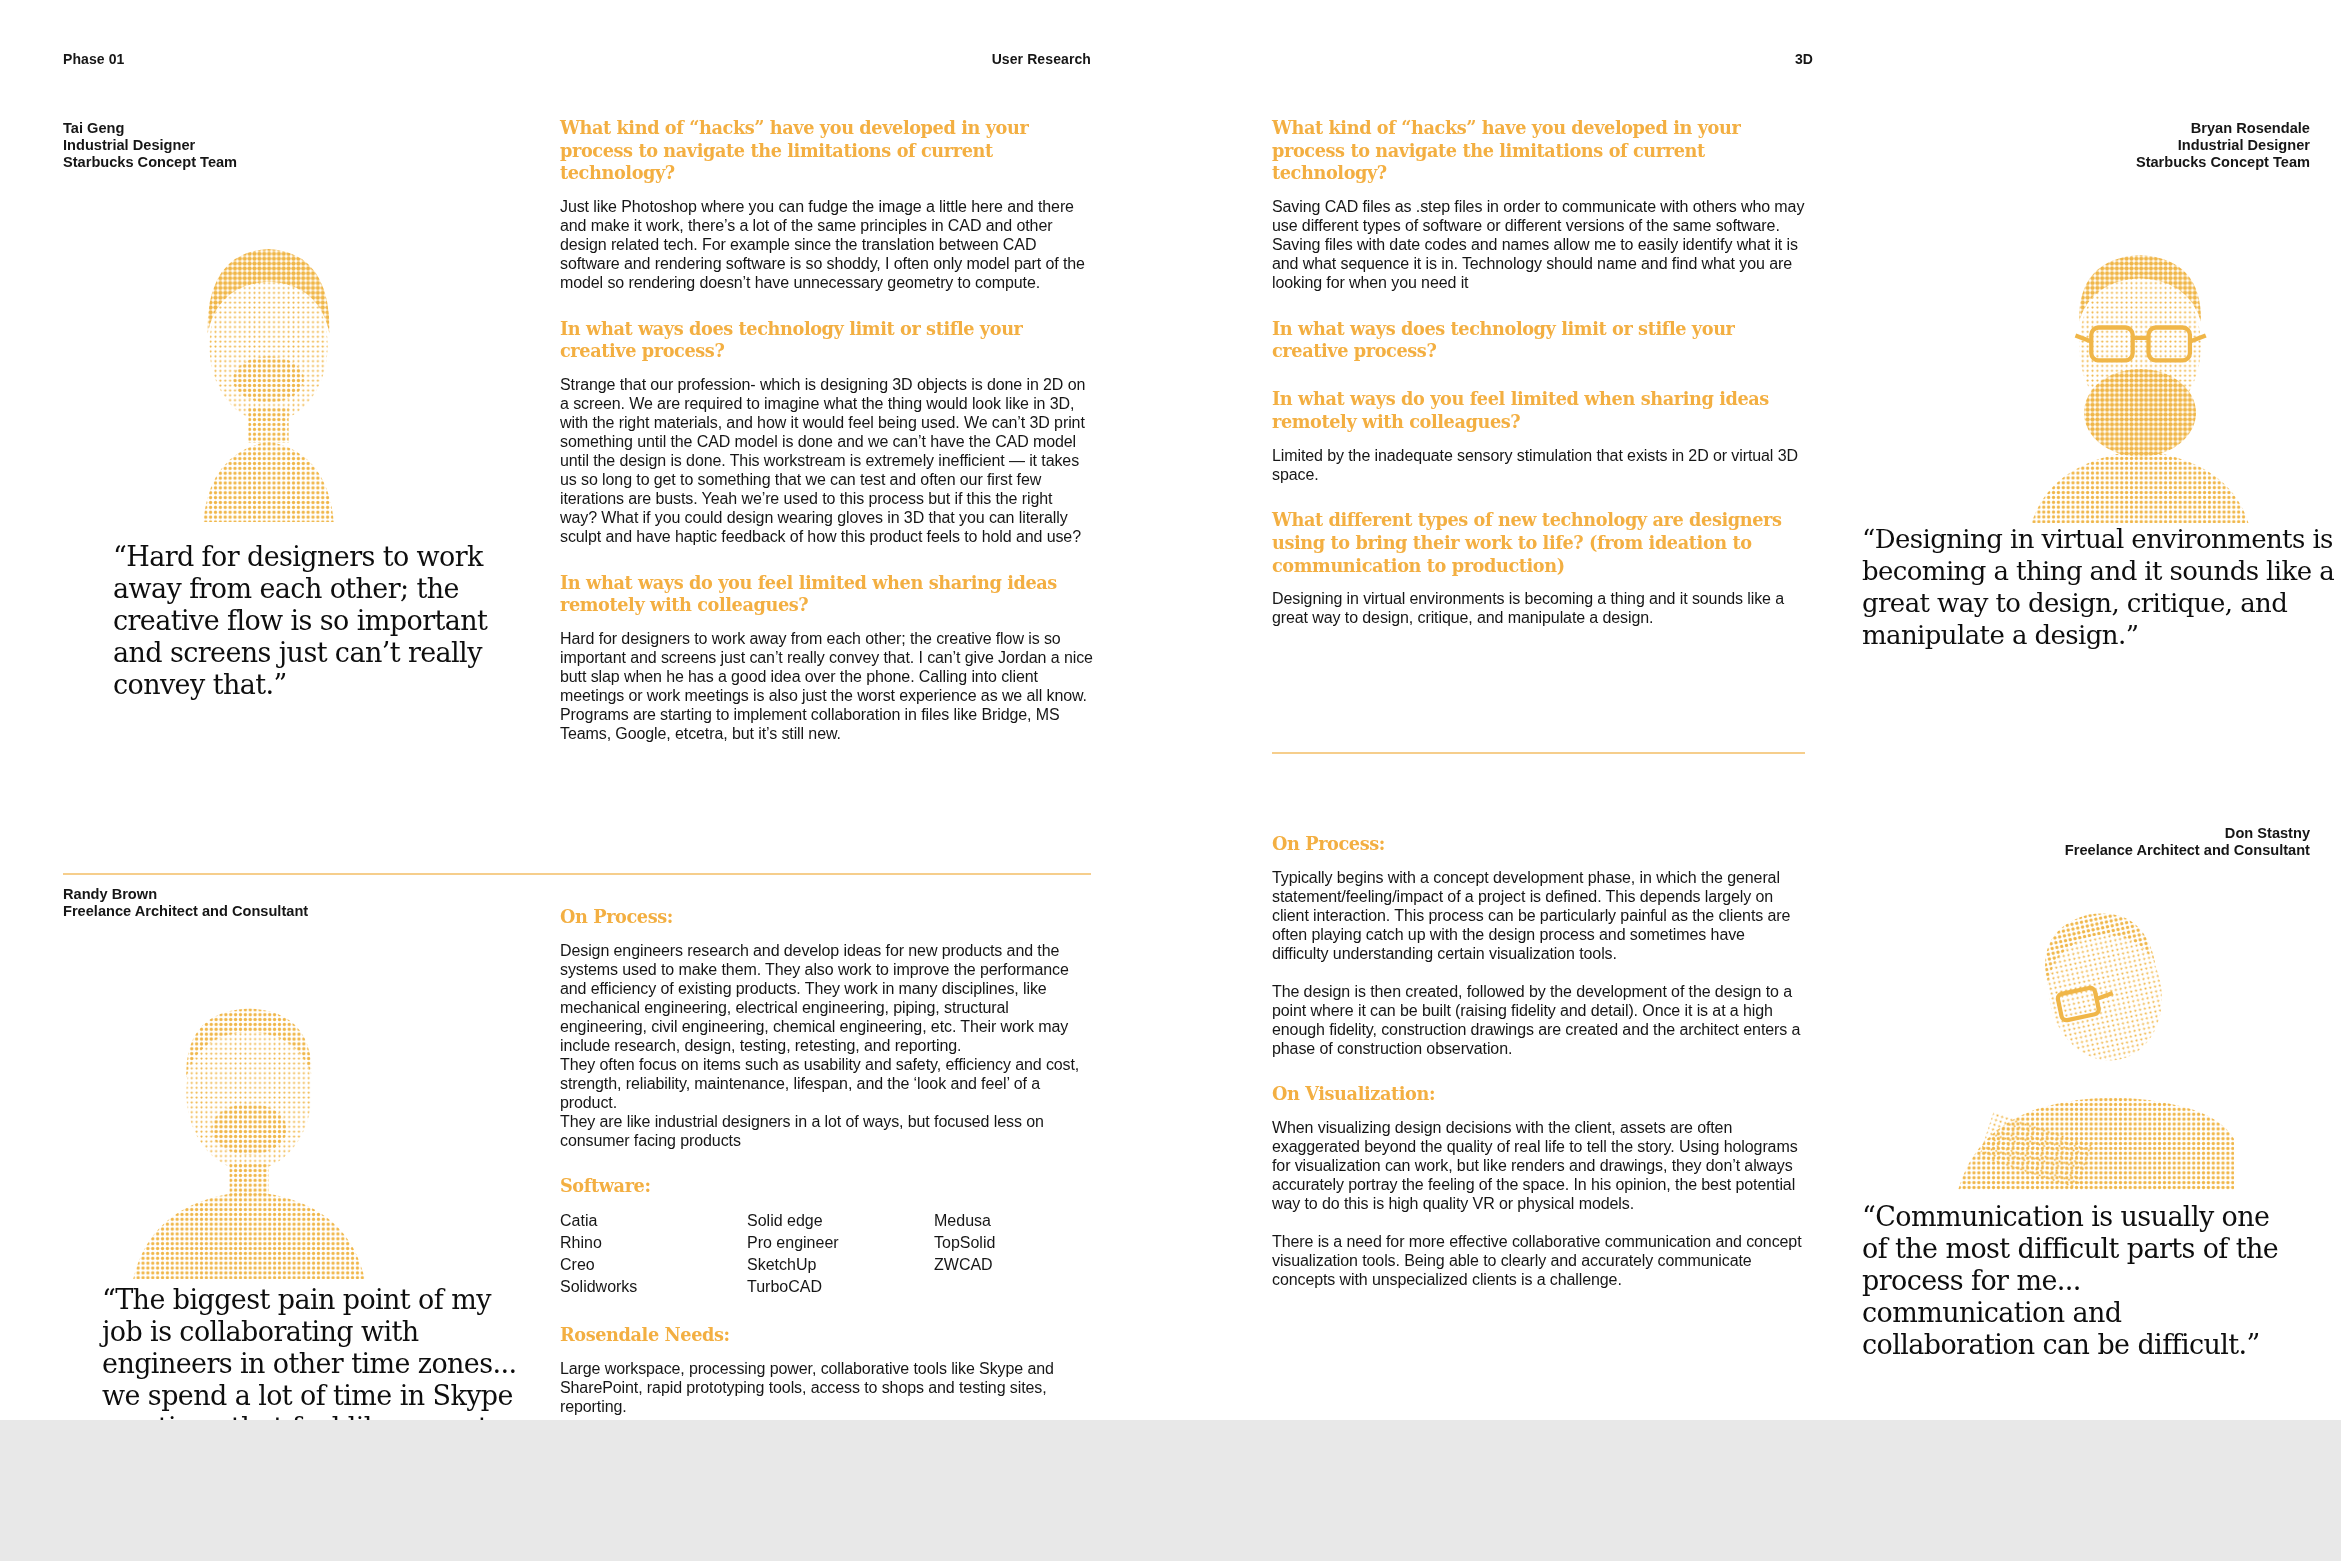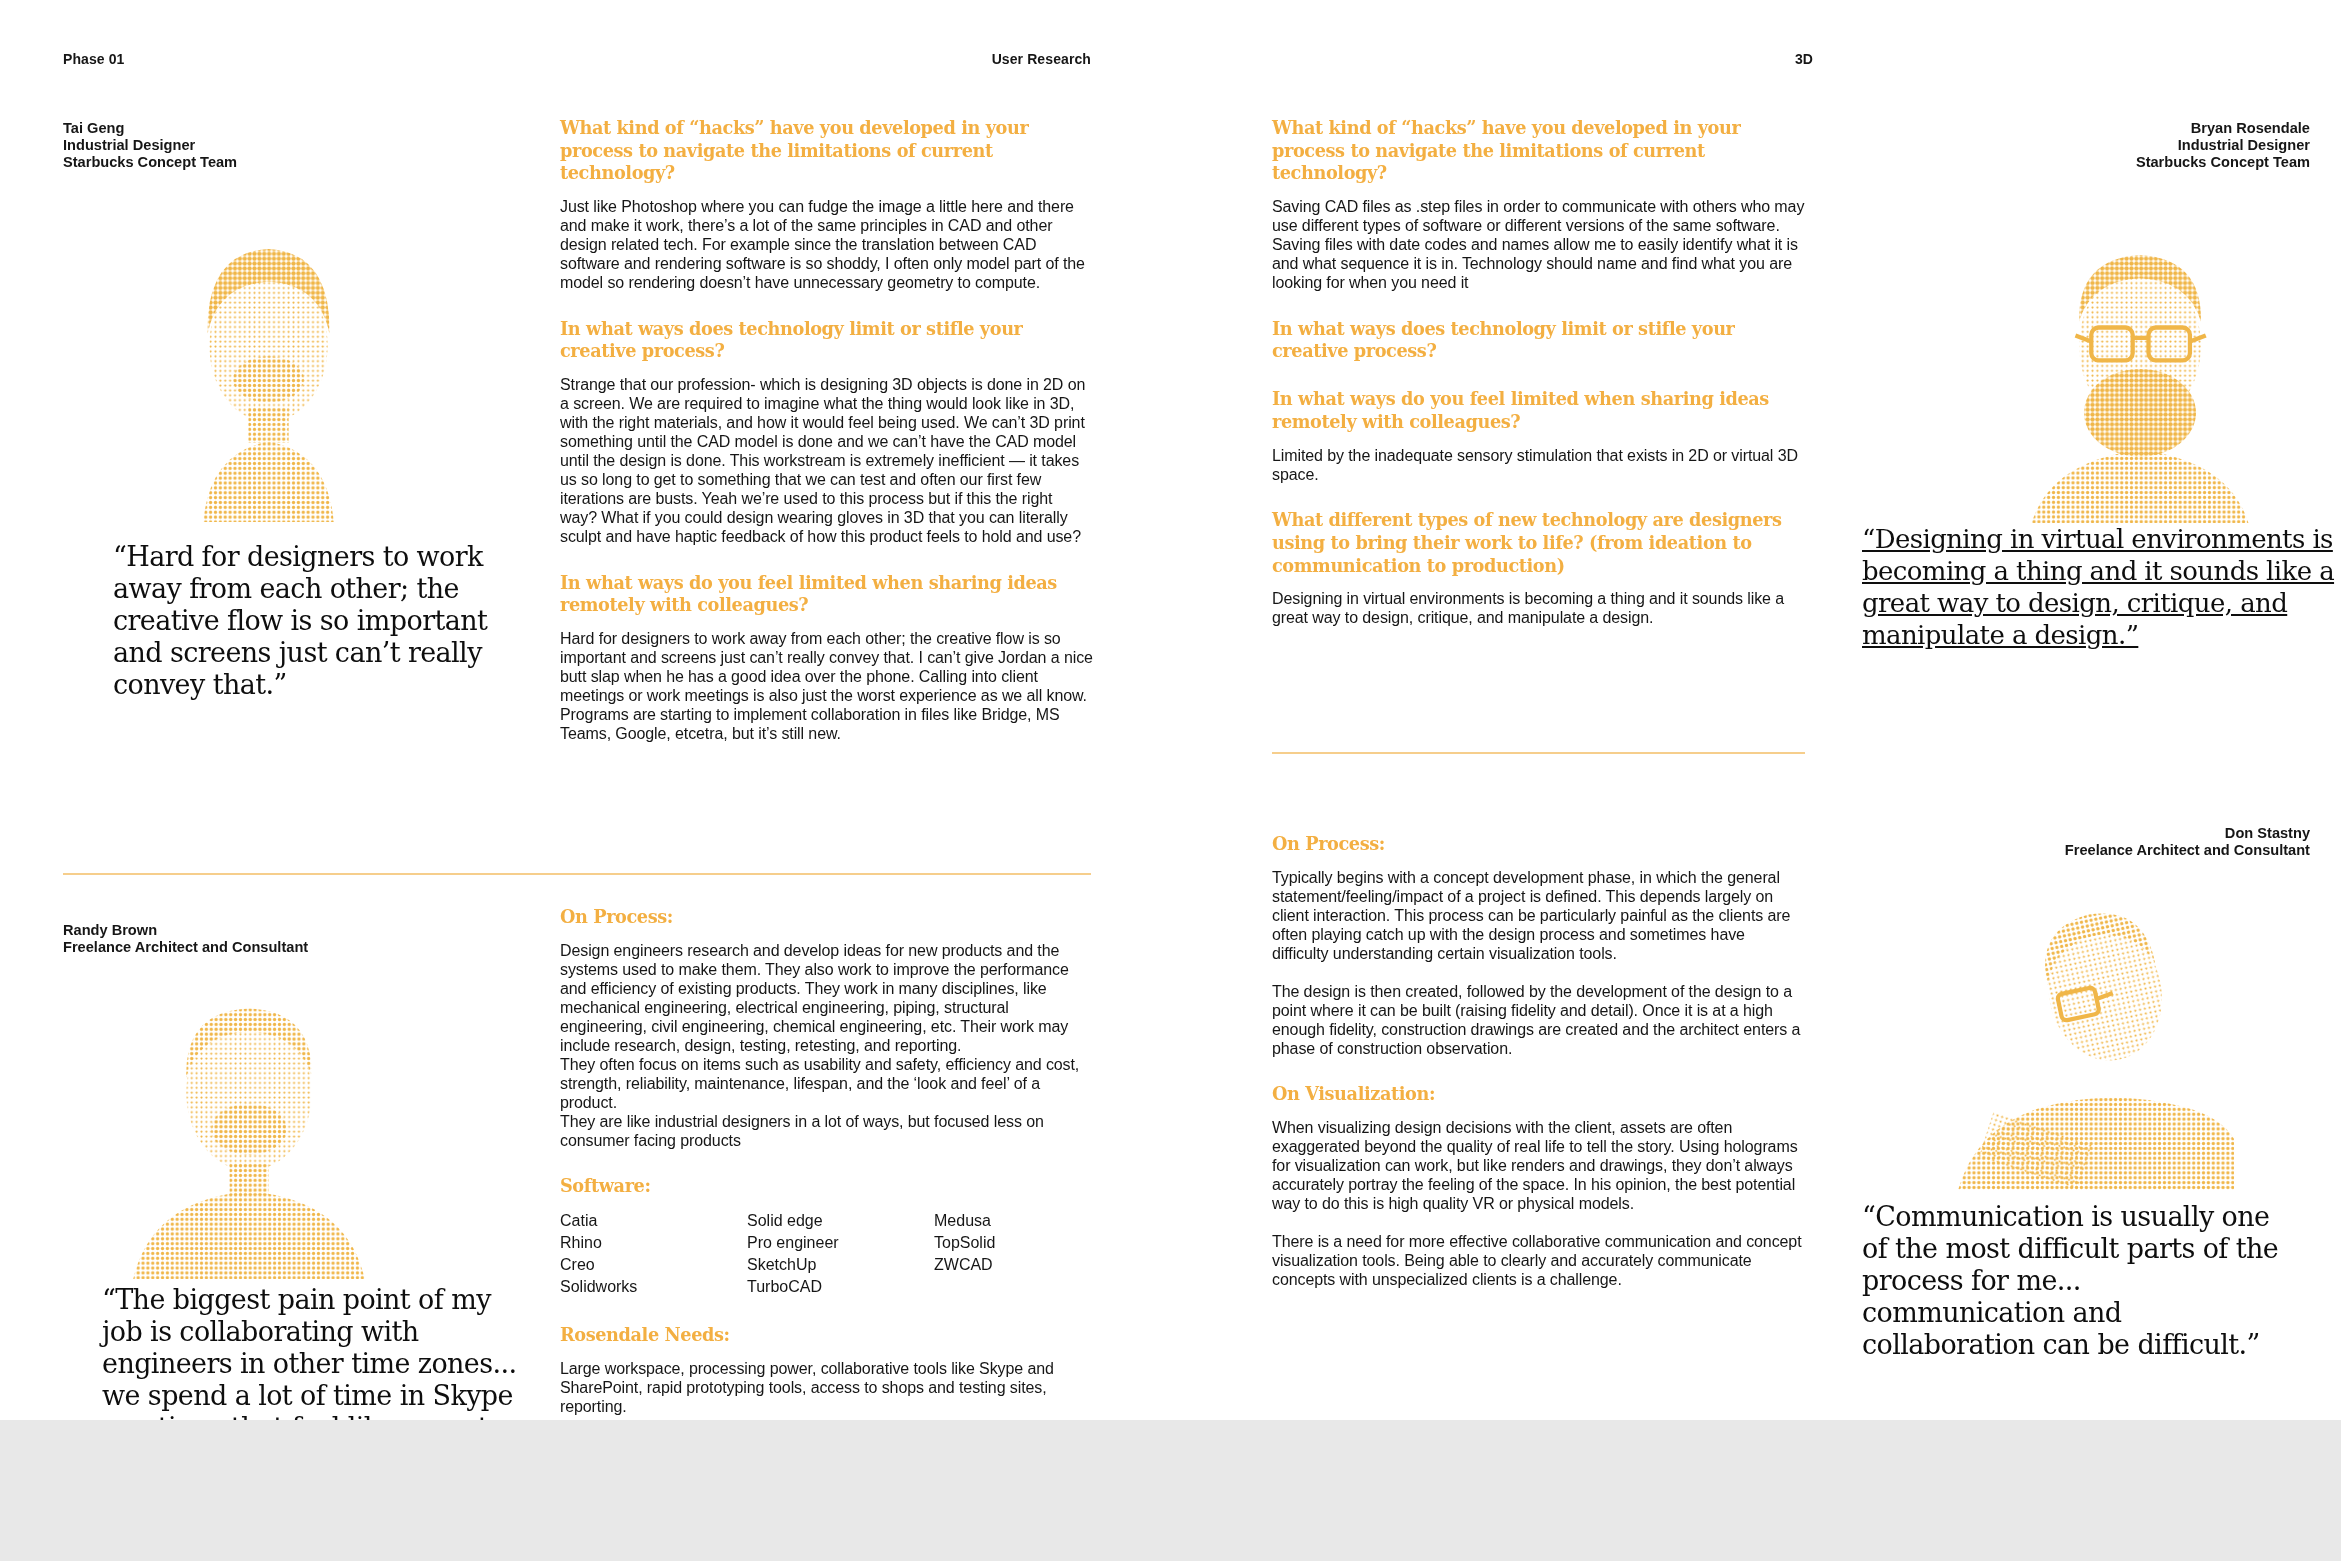--- a/index.html
+++ b/index.html
@@ -77,21 +77,21 @@
       <div class="q first">What kind of “hacks” have you developed in your process to navigate the limitations of current technology?</div>
       <div class="a">Just like Photoshop where you can fudge the image a little here and there and make it work, there’s a lot of the same principles in CAD and other design related tech. For example since the translation between CAD software and rendering software is so shoddy, I often only model part of the model so rendering doesn’t have unnecessary geometry to compute.</div>
       <div class="q">In what ways does technology limit or stifle your creative process?</div>
       <div class="a">Strange that our profession- which is designing 3D objects is done in 2D on a screen. We are required to imagine what the thing would look like in 3D, with the right materials, and how it would feel being used. We can’t 3D print something until the CAD model is done and we can’t have the CAD model until the design is done. This workstream is extremely inefficient — it takes us so long to get to something that we can test and often our first few iterations are busts. Yeah we’re used to this process but if this the right way? What if you could design wearing gloves in 3D that you can literally sculpt and have haptic feedback of how this product feels to hold and use?</div>
       <div class="q">In what ways do you feel limited when sharing ideas remotely with colleagues?</div>
       <div class="a">Hard for designers to work away from each other; the creative flow is so important and screens just can’t really convey that. I can’t give Jordan a nice butt slap when he has a good idea over the phone. Calling into client meetings or work meetings is also just the worst experience as we all know. Programs are starting to implement collaboration in files like Bridge, MS Teams, Google, etcetra, but it’s still new.</div>
     </div>
 
     <div class="abs divider" style="left:63px;top:873px;width:1028px;"></div>
 
-    <div class="abs name-block" style="left:63px;top:922px;">
+    <div class="abs name-block" style="left:63px;top:886px;">
       <div>Randy Brown</div>
       <div>Freelance Architect and Consultant</div>
     </div>
 
     <div class="abs portrait" style="left:121px;top:983px;width:256px;height:296px;">
       <svg viewBox="0 0 420 486">
         <ellipse cx="210" cy="180" rx="103" ry="128" fill="url(#pl)"></ellipse>
         <path d="M107,155 Q104,46 210,42 Q316,46 313,155 Q294,84 210,80 Q126,84 107,155 Z" fill="url(#pm)"></path>
         <ellipse cx="210" cy="240" rx="62" ry="42" fill="url(#pm)"></ellipse>
         <rect x="178" y="296" width="64" height="52" fill="url(#pm)"></rect>
@@ -158,21 +158,21 @@
         <ellipse cx="218" cy="305" rx="92" ry="72" fill="url(#pd)"></ellipse>
         <path d="M40,486 Q72,384 218,366 Q364,384 396,486 Z" fill="url(#pm)"></path>
         <rect x="138" y="165" width="68" height="54" rx="12" class="dot-stroke"></rect>
         <rect x="232" y="165" width="68" height="54" rx="12" class="dot-stroke"></rect>
         <path d="M206,182 L232,182" class="dot-stroke"></path>
         <path d="M138,188 L112,178" class="dot-stroke"></path>
         <path d="M300,188 L326,178" class="dot-stroke"></path>
       </svg>
     </div>
 
-    <div class="abs quote" style="left:1862px;top:523px;width:476px;font-size:26px;text-decoration:underline;">“Designing in virtual environments is becoming a thing and it sounds like a great way to design, critique, and manipulate a design.”</div>
+    <div class="abs quote" style="left:1862px;top:523px;width:476px;font-size:26px;">“Designing in virtual environments is becoming a thing and it sounds like a great way to design, critique, and manipulate a design.”</div>
 
     <div class="abs divider" style="left:1272px;top:752px;width:533px;"></div>
 
     <div class="abs name-block right" style="right:32px;top:825px;">
       <div>Don Stastny</div>
       <div>Freelance Architect and Consultant</div>
     </div>
 
     <div class="abs qa-col" style="left:1272px;top:833px;">
       <div class="q first">On Process:</div>

